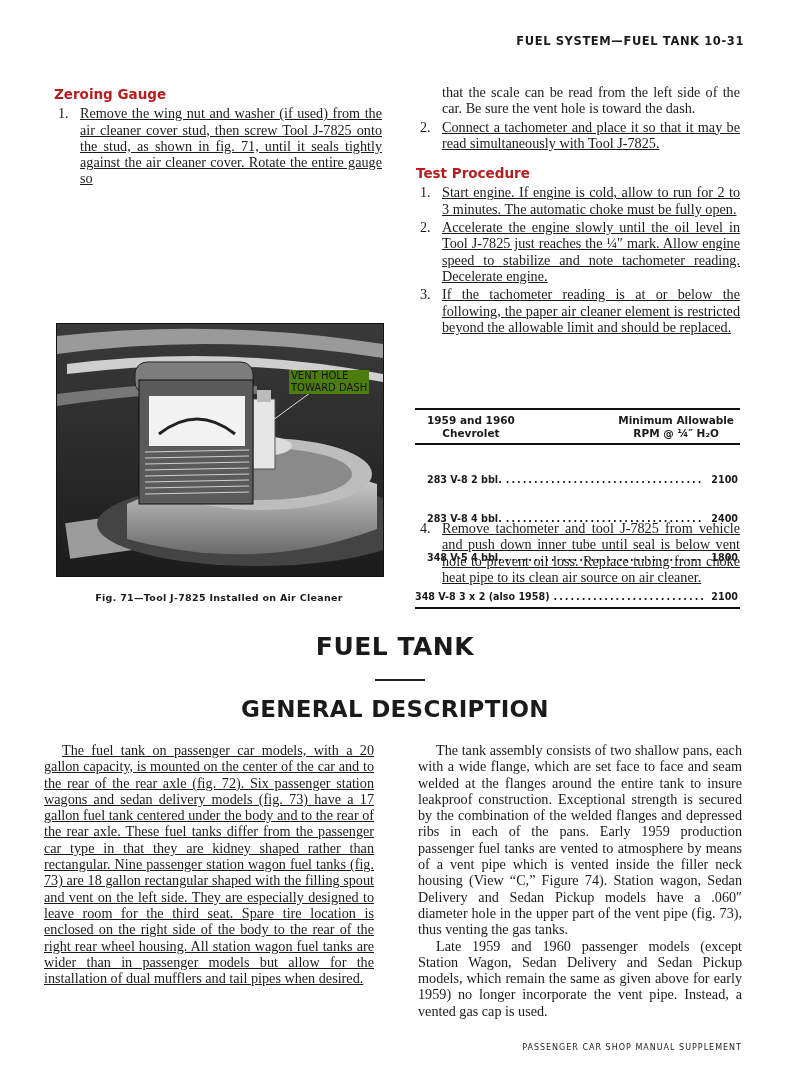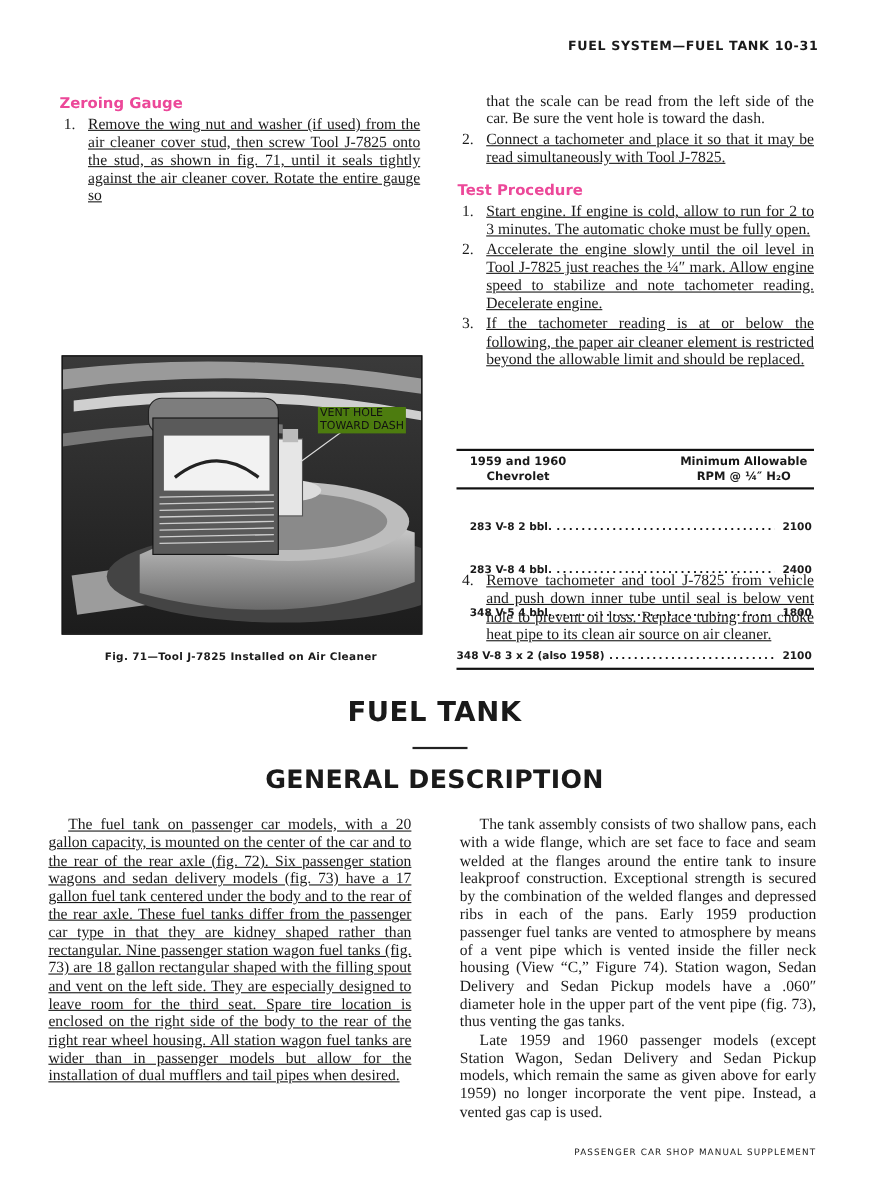--- a/index.html
+++ b/index.html
@@ -6,21 +6,21 @@
   body { width: 790px; height: 1085px; position: relative; overflow: hidden; color: #1a1a1a; }
 
   .running-head { position: absolute; top: 34px; right: 46px; font-family: "DejaVu Sans", sans-serif; font-weight: bold; font-size: 11.5px; letter-spacing: 0.6px; }
 
   .col { position: absolute; font-family: "Liberation Serif", serif; font-size: 14.2px; line-height: 16.3px; text-align: justify; }
   .col-left-top { left: 54px; top: 86px; width: 328px; }
   .col-right-top { left: 416px; top: 84px; width: 324px; }
   .col-left-bot { left: 44px; top: 742px; width: 330px; text-decoration: underline; }
   .col-right-bot { left: 418px; top: 742px; width: 324px; }
 
-  h3 { font-family: "DejaVu Sans", sans-serif; font-weight: bold; font-size: 13.5px; margin: 0 0 3px 0; color: #ec4899; }
+  h3 { font-family: "DejaVu Sans", sans-serif; font-weight: bold; font-size: 13.5px; margin: 0 0 3px 0; color: #b91c1c; }
   p { margin: 0; }
   .indent { text-indent: 18px; }
   .step { display: flex; margin: 0 0 2px 0; }
   .step .num { width: 26px; flex: 0 0 26px; text-align: left; padding-left: 4px; box-sizing: border-box; }
   .step .txt { flex: 1; text-align: justify; text-decoration: underline; }
   .cont { padding-left: 26px; }
 
   .figure { position: absolute; left: 56px; top: 323px; width: 326px; height: 252px; border: 1px solid #111; overflow: hidden; background: #2a2a2a; }
   .fig-caption { position: absolute; left: 56px; top: 592px; width: 326px; text-align: center; font-family: "DejaVu Sans", sans-serif; font-weight: bold; font-size: 9.5px; letter-spacing: 0.3px; }
   .callout { position: absolute; left: 232px; top: 46px; font-family: "DejaVu Sans", sans-serif; font-size: 10px; line-height: 12px; color: #111; background: #4d7c0f; padding: 0 2px; }

